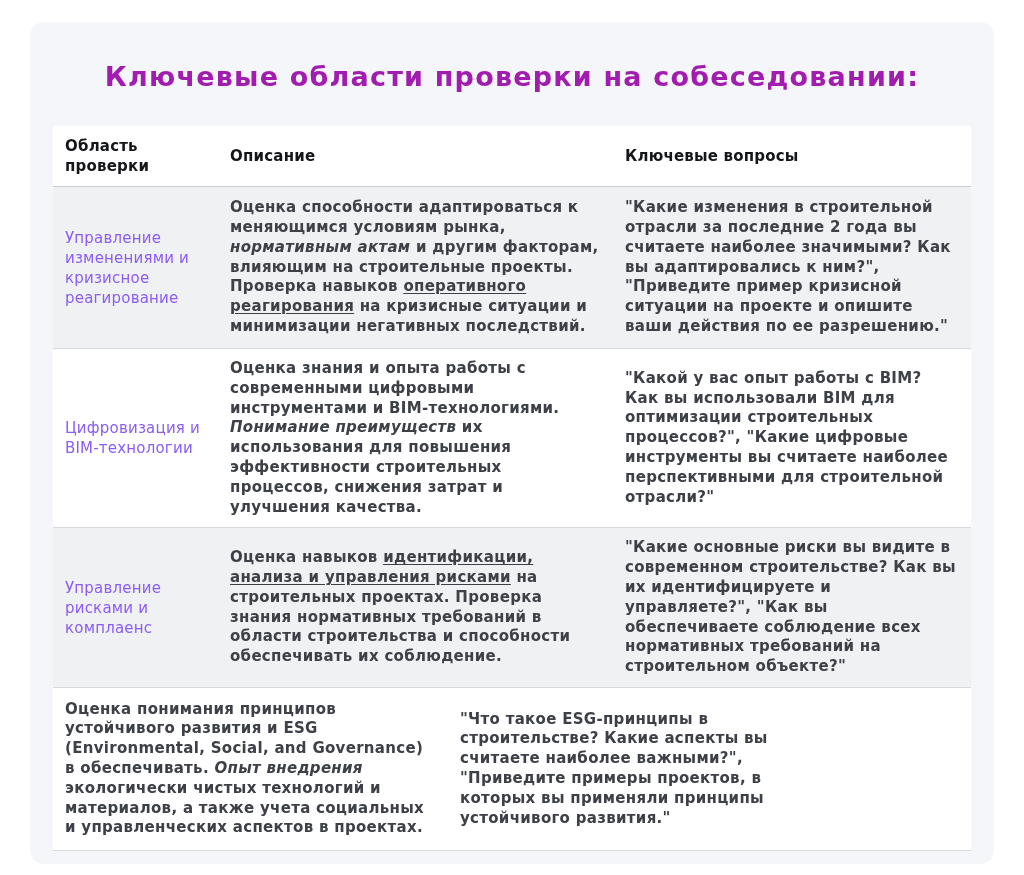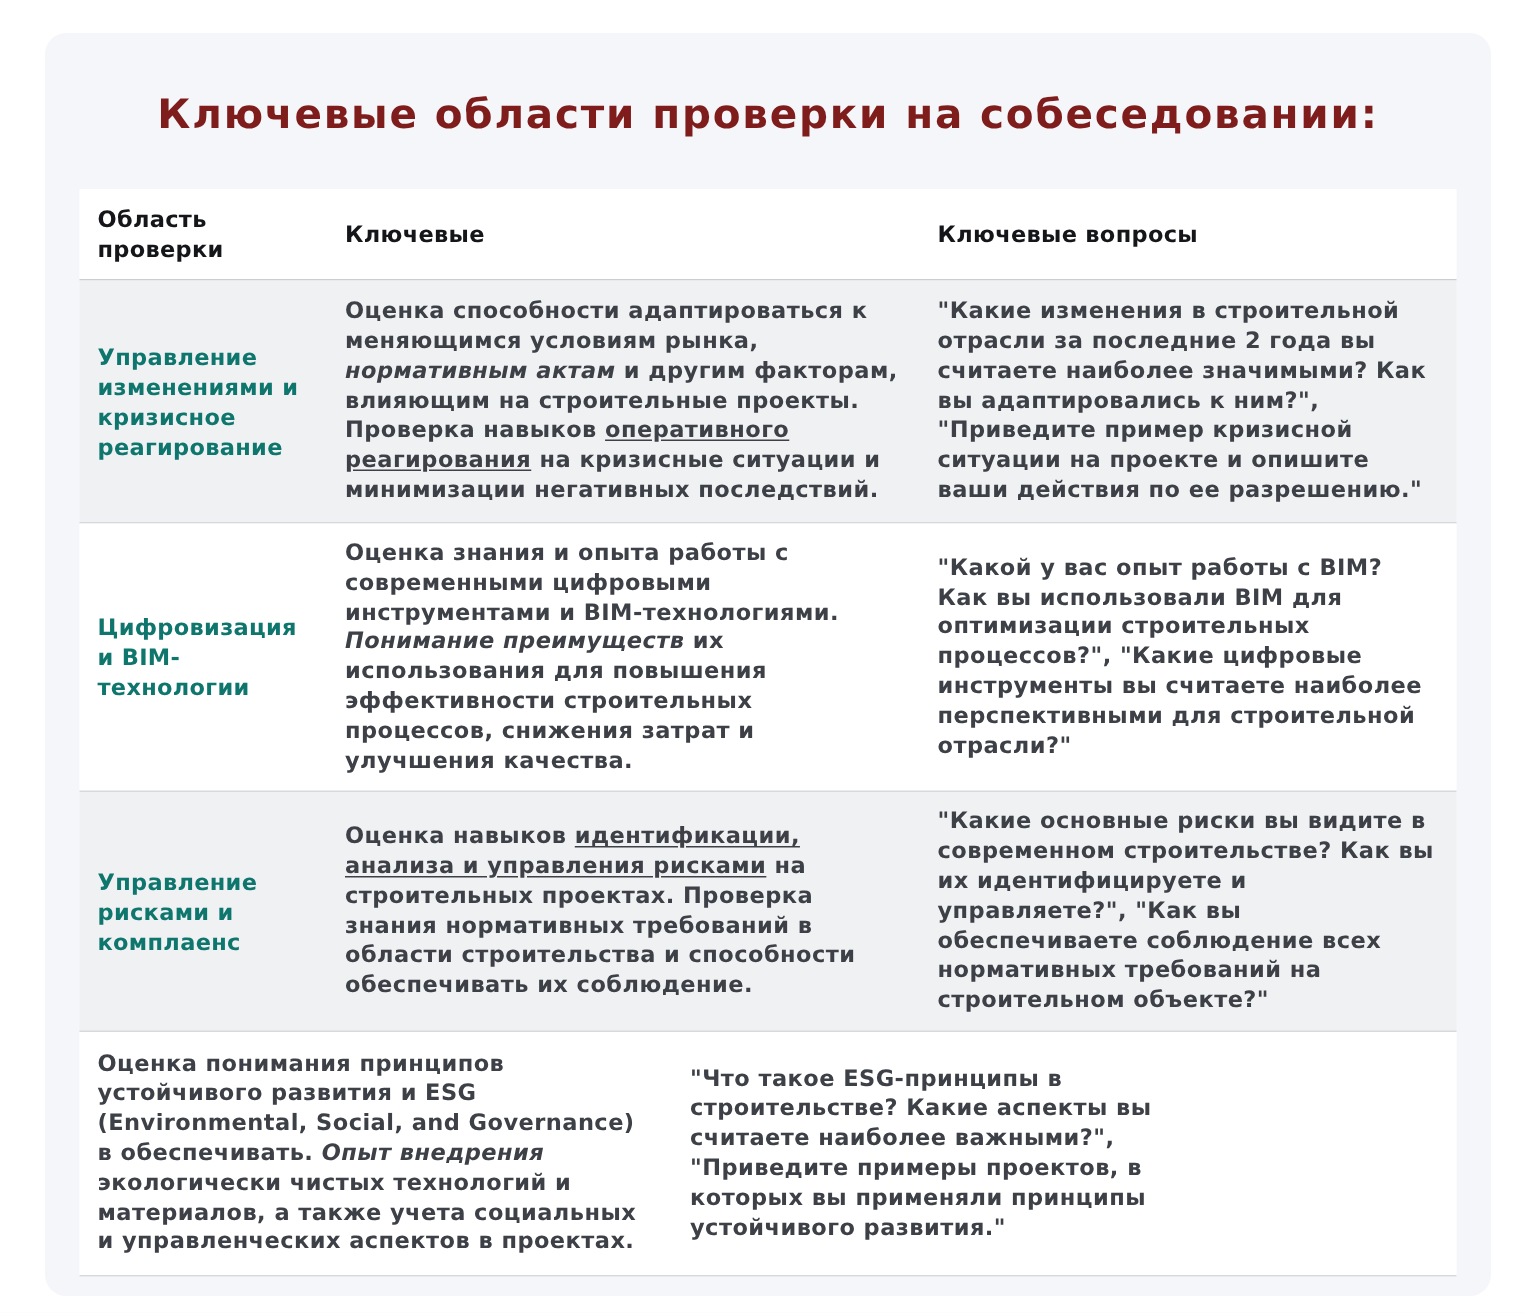--- a/index.html
+++ b/index.html
@@ -18,21 +18,21 @@
     border-radius:14px;
     padding-bottom:13px;
   }
   .title {
     padding-top:38px;
     text-align:center;
     font-weight:700;
     font-size:27px;
     line-height:34px;
     letter-spacing:1.2px;
-    color:#7f1d1d;
+    color:#a21caf;
   }
   .title .t-line { display:block; }
   .table-wrap {
     margin:32px auto 0 auto;
     width:918px;
   }
   .trow {
     display:flex;
     border-bottom:1px solid #d6d9dd;
   }
@@ -42,25 +42,25 @@
   .trow.r3   { min-height:138px; }
   .trow.r4   { min-height:163px; }
   .cell {
     display:flex;
     align-items:center;
     padding:10px 12px;
   }
   .cell-text { display:block; }
   .c-area {
     width:165px;
-    font-weight:700;
+    font-weight:400;
     font-size:15px;
     line-height:20px;
     letter-spacing:0.2px;
-    color:#0f766e;
+    color:#8b5cf6;
   }
   .c-desc { width:395px; }
   .c-q    { width:358px; }
   .c-desc, .c-q {
     font-size:15px;
     line-height:19.8px;
     letter-spacing:0.3px;
     color:#3d4147;
     font-weight:bold;
   }
@@ -83,21 +83,21 @@
     <span class="t-line">Ключевые области проверки на собеседовании:</span>
   </h1>
 
   <div class="table-wrap">
 
     <div class="trow thead">
       <div class="cell c-area">
         <span class="cell-text">Область проверки</span>
       </div>
       <div class="cell c-desc">
-        <span class="cell-text">Ключевые</span>
+        <span class="cell-text">Описание</span>
       </div>
       <div class="cell c-q">
         <span class="cell-text">Ключевые вопросы</span>
       </div>
     </div>
 
     <div class="trow odd r1">
       <div class="cell c-area">
         <span class="cell-text">Управление изменениями и кризисное реагирование</span>
       </div>

